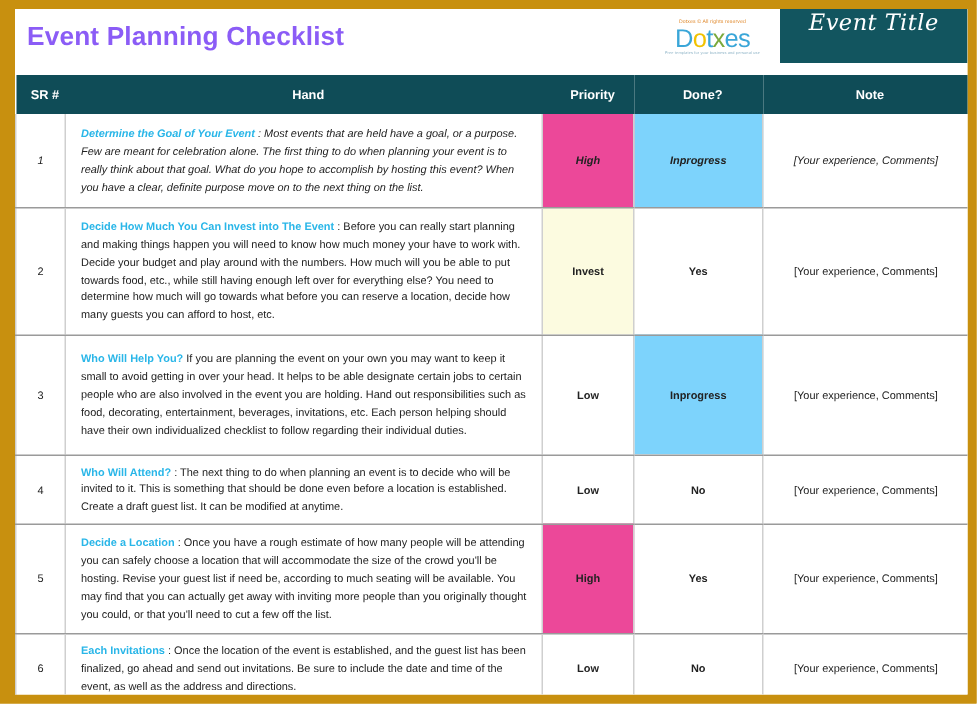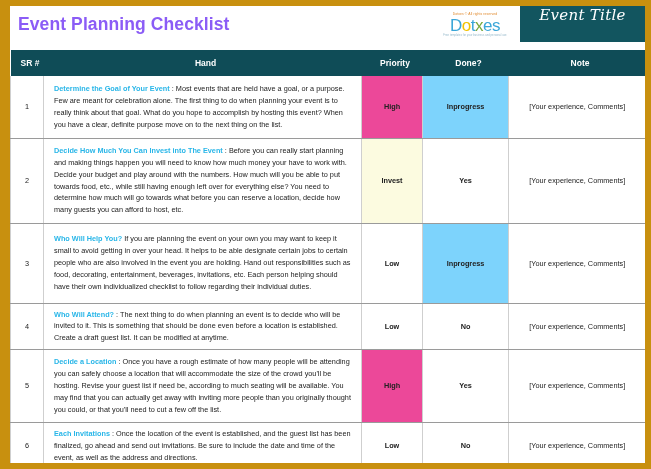--- a/index.html
+++ b/index.html
@@ -153,21 +153,21 @@
 
   
   .pri-high   { background: #ec4899; color: #ef5350; }
   .pri-medium { background: #fcfbe0; color: #e8a33d; }
   .pri-low    { background: #ffffff; color: #49b14b; }
   
   .done-inprogress { background: #7dd3fc; color: #f2e20a; }
   .done-yes        { background: #ffffff; color: #3fc04a; }
   .done-no         { background: #ffffff; color: #ef5350; }
 
-  tr.r1 td { height: 62px; }
+  tr.r1 td { height: 62px; font-style: italic; }
   tr.r2 td { height: 85px; }
   tr.r3 td { height: 80px; }
   tr.r4 td { height: 45px; }
   tr.r5 td { height: 73px; }
   tr.r6 td { height: 47px; }
 </style>
 </head>
 <body>
 
 <div class="page">

